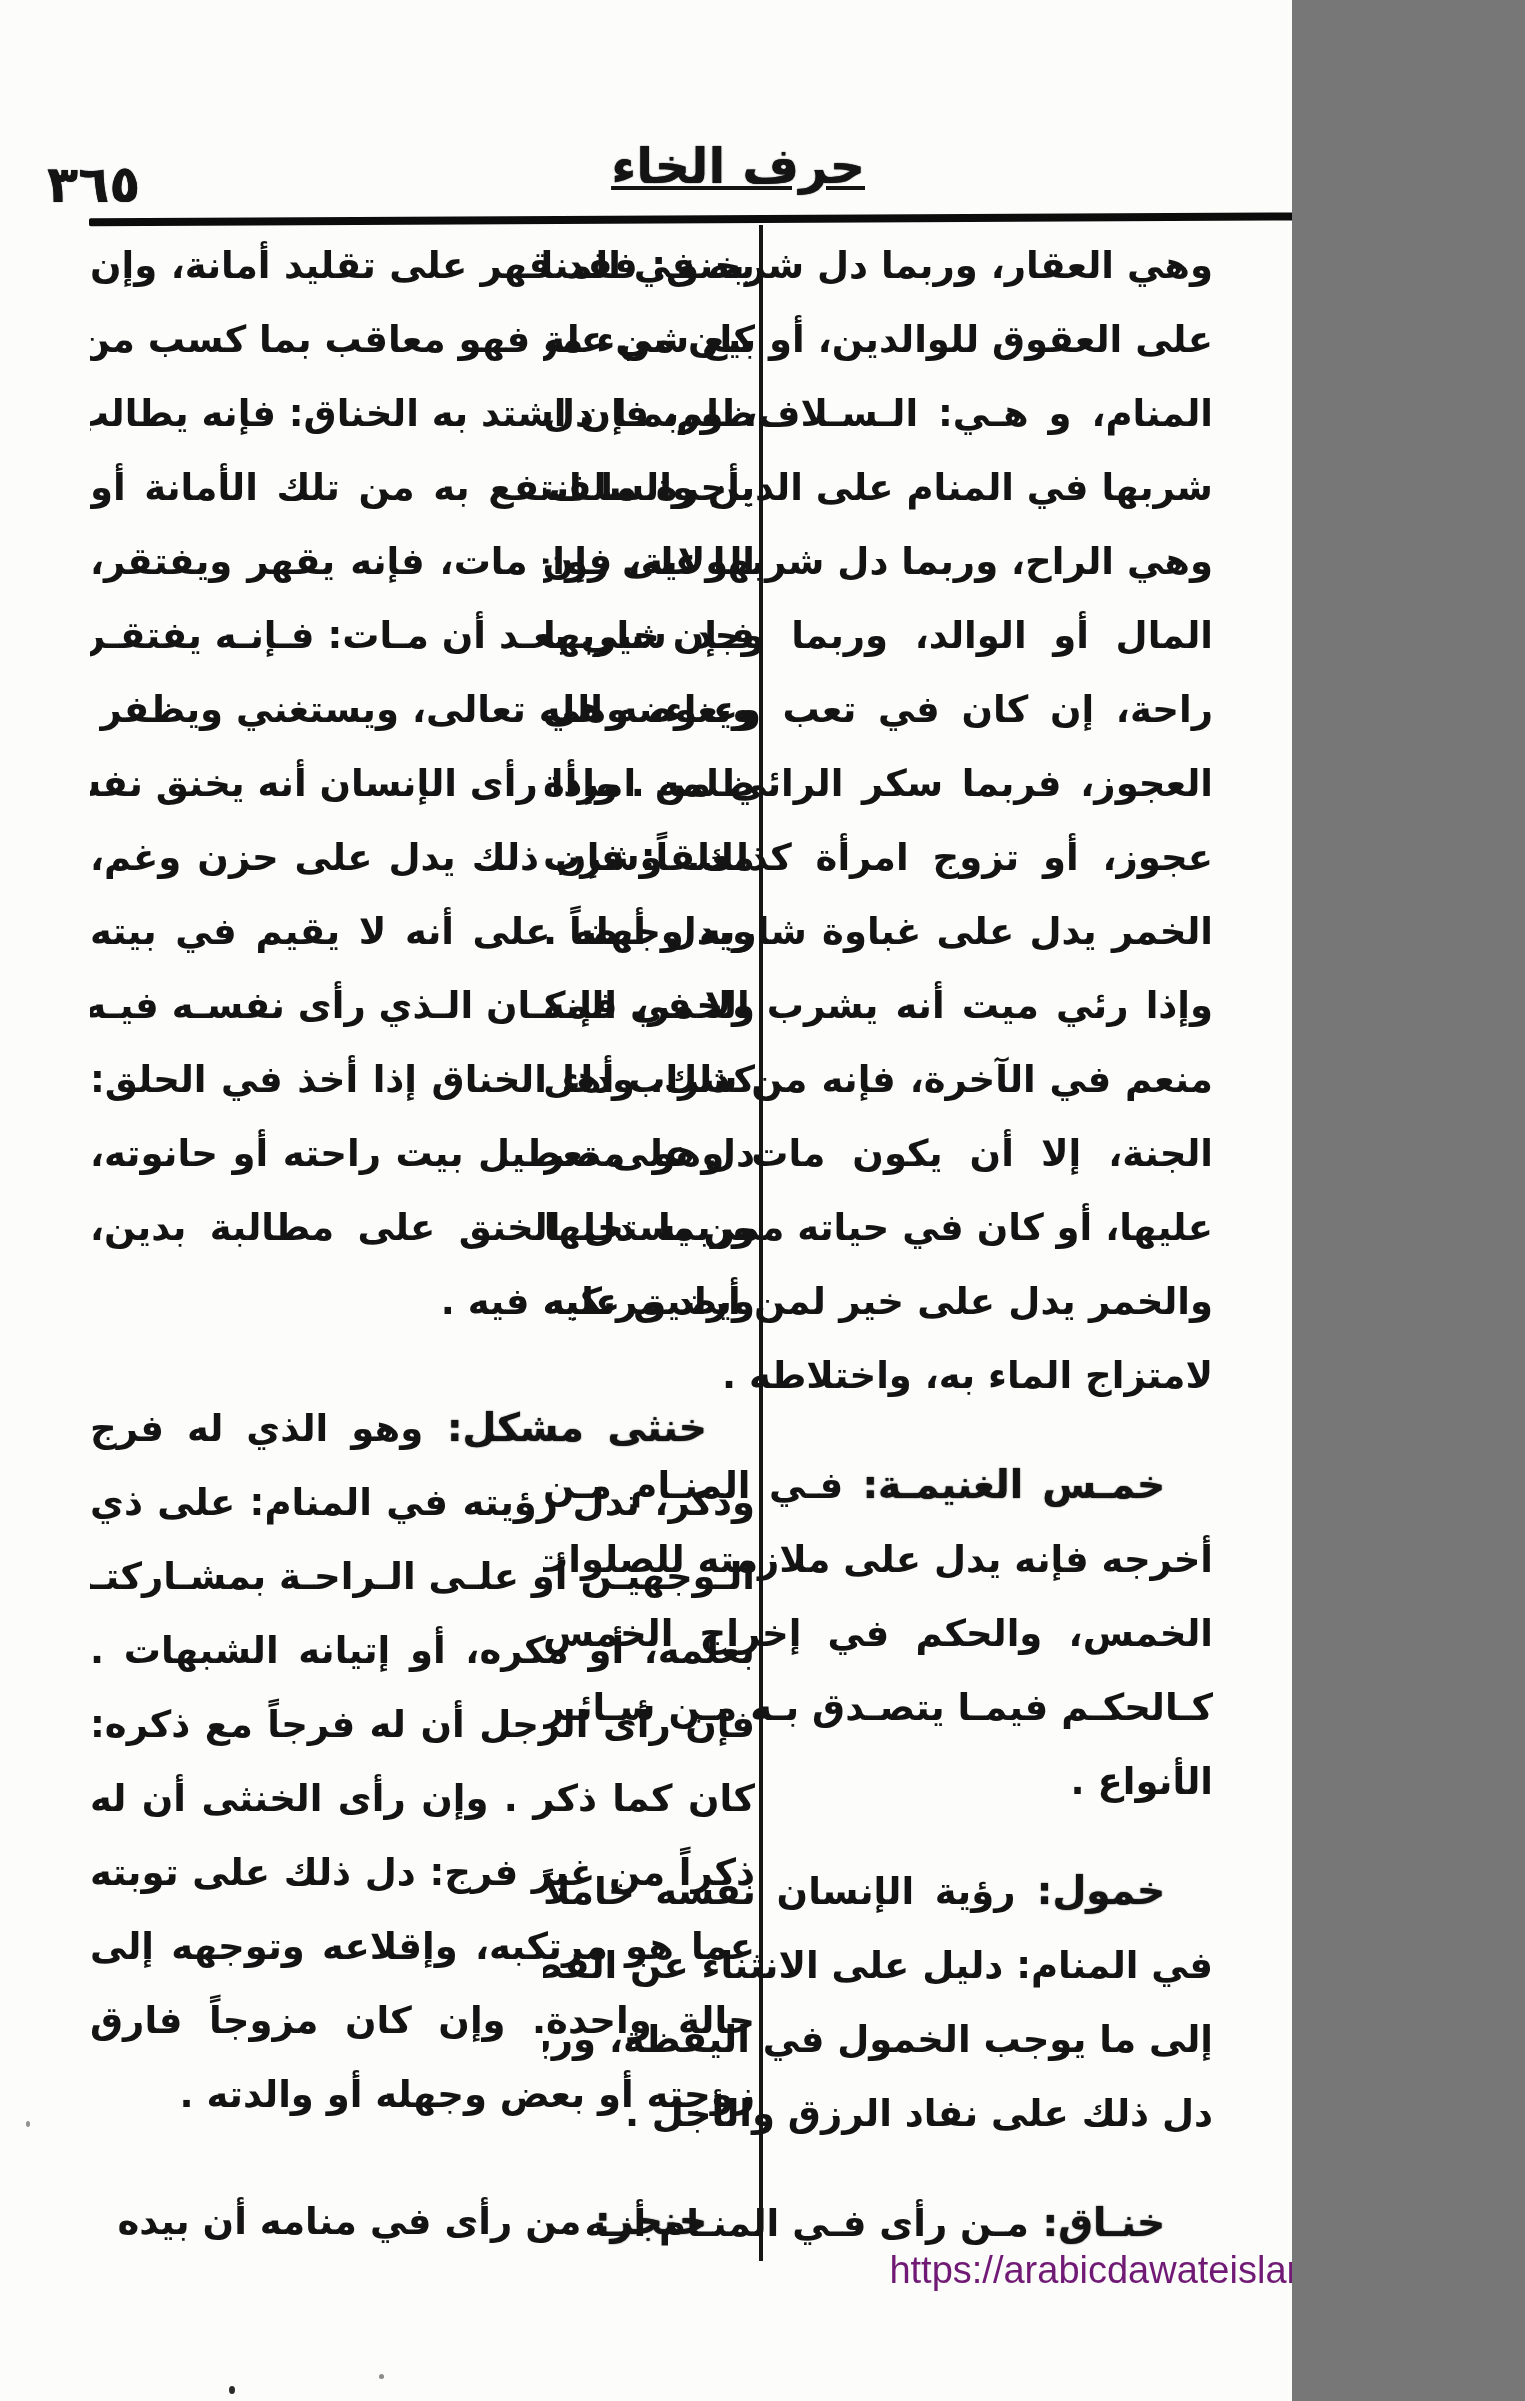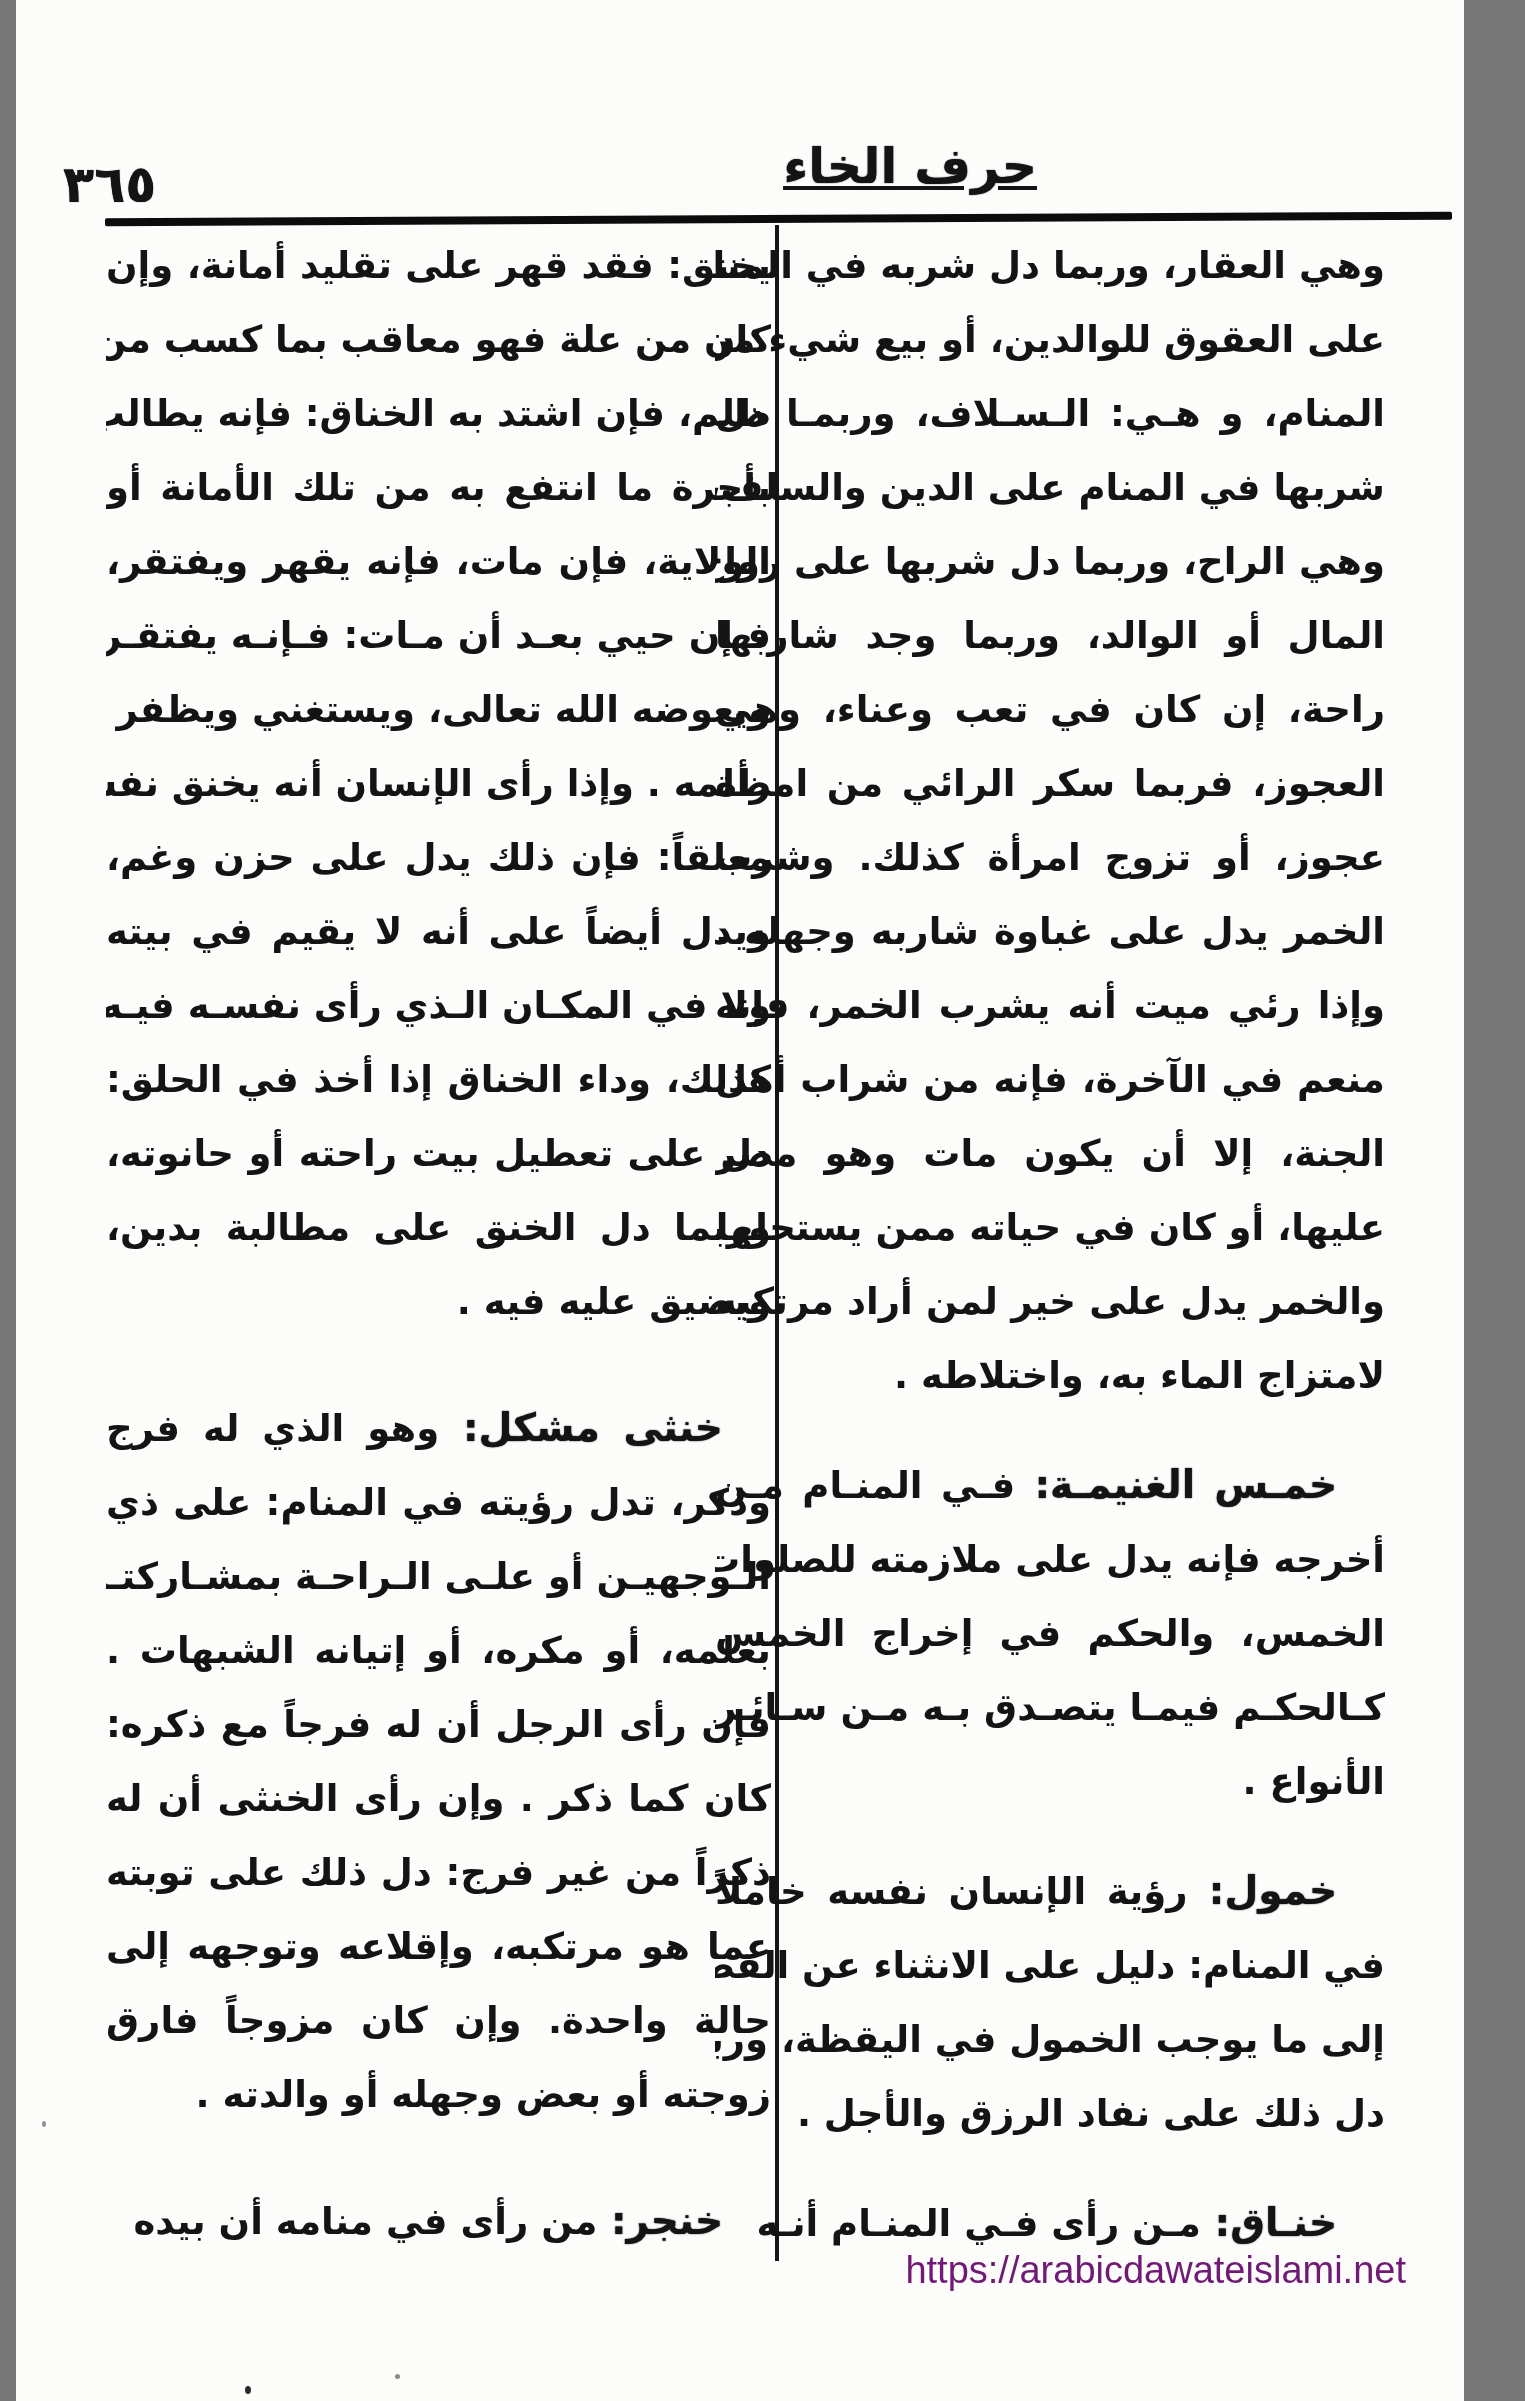--- a/index.html
+++ b/index.html
@@ -1,24 +1,23 @@
 <!DOCTYPE html>
 <html lang="ar" style="font-size:14px"><head>
 <meta charset="utf-8">
 <style>
   html,body{margin:0;padding:0;background:#777;}
   .page{
     position:relative;
-    width:1448px;height:2401px;
+    width:1292px;height:2401px;
     background:#fcfcfb;
     overflow:hidden;
     font-family:"DejaVu Sans", sans-serif;
     direction:rtl;
     color:#141414;
-    margin-left:16px;
   }
   .page-number{
     position:absolute;top:155px;left:47px;
     font-size:51px;font-weight:bold;
     text-shadow:0 0 0.9px #141414;
     direction:rtl;
   }
   .header-title{
     position:absolute;top:138px;right:427px;
     font-size:49px;font-weight:bold;

